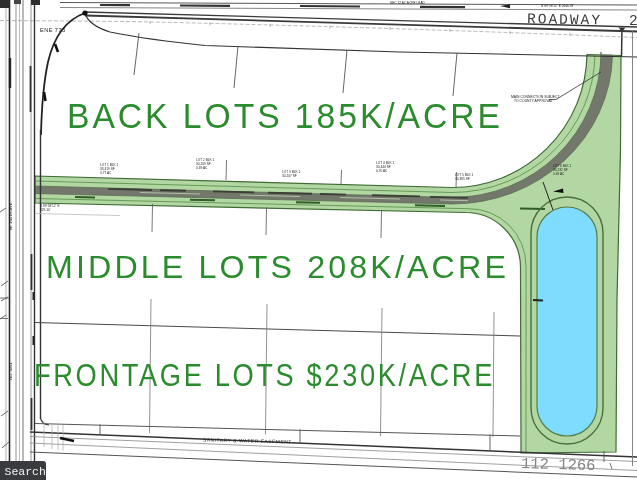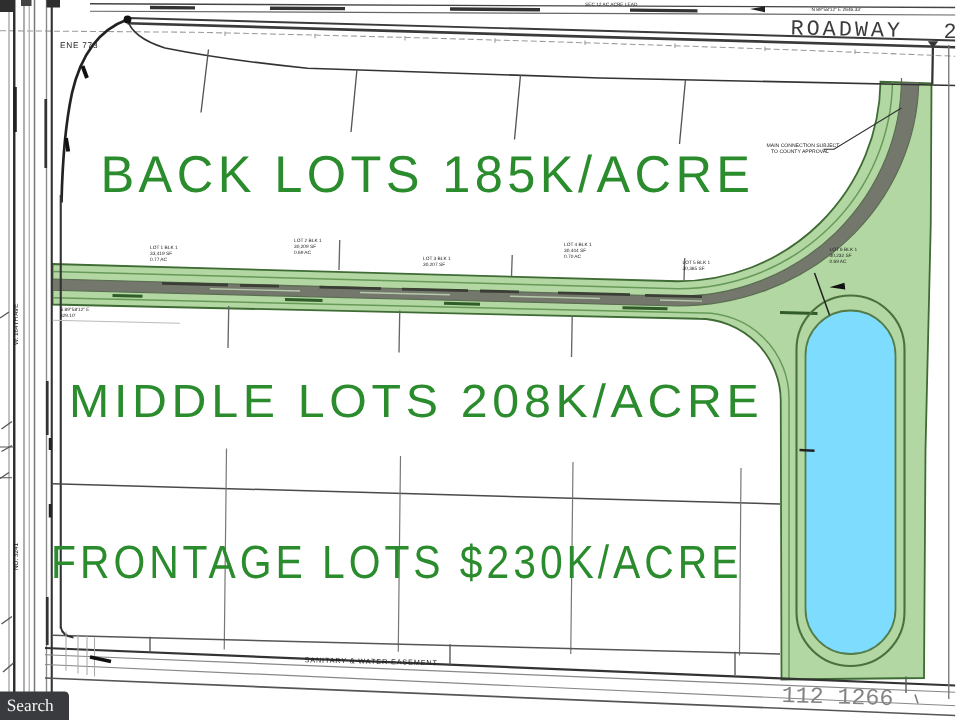--- a/index.html
+++ b/index.html
@@ -151,14 +151,14 @@
   <text class="cad" x="629" y="25" font-size="14.5" fill="#3c3c3c">2</text>
   <text class="cad" x="521" y="468" font-size="15.5" fill="#838383" transform="rotate(1.6 521 468)">112 1266</text>
   <path d="M 610 463 L 612 469" stroke="#777" stroke-width="1"></path>
 
   <text class="big" x="67" y="128" font-size="34.5" letter-spacing="3" textLength="436" lengthAdjust="spacingAndGlyphs">BACK LOTS 185K/ACRE</text>
   <text class="big" x="46" y="278" font-size="31" letter-spacing="3" textLength="463" lengthAdjust="spacingAndGlyphs">MIDDLE LOTS 208K/ACRE</text>
   <text class="big" x="34" y="385.5" font-size="31" letter-spacing="3" textLength="461" lengthAdjust="spacingAndGlyphs">FRONTAGE LOTS $230K/ACRE</text>
 </svg>
 
 <div style="position:absolute;left:0;top:461px;width:46px;height:19px;background:#3a3b3e;border-radius:0 3px 0 0;"></div>
-<div style="position:absolute;left:4.5px;top:465px;color:#f5f5f5;font-size:11.5px;font-family:Liberation Serif, serif;">Search</div>
+<div style="position:absolute;left:4.5px;top:465px;color:#f5f5f5;font-size:11.5px;font-family:Liberation Mono, monospace;">Search</div>
 </div>
 
 </body></html>

